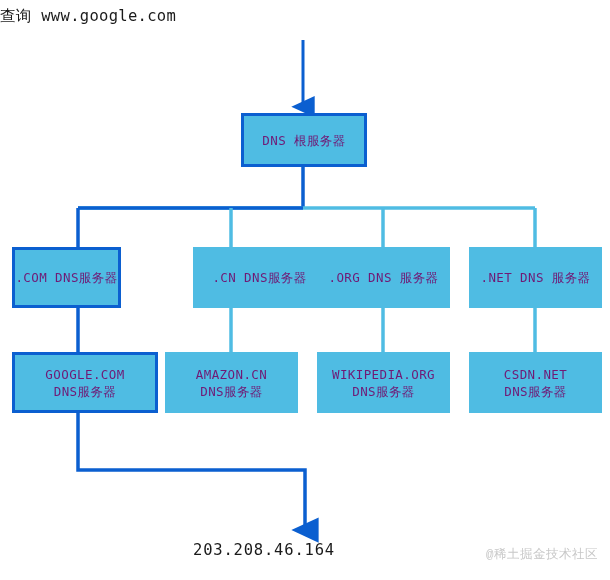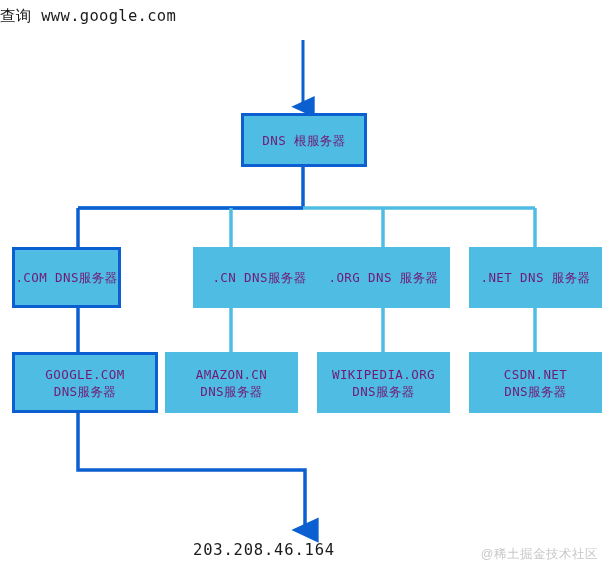--- a/index.html
+++ b/index.html
@@ -59,21 +59,21 @@
     text-align: center;
     font-size: 15.5px;
     letter-spacing: 0.8px;
   }
   #watermark {
     position: absolute;
     right: 12px;
     top: 546px;
     color: #c8c8c8;
     font-size: 12.5px;
-    font-family: Liberation Sans, sans-serif;
+    font-family: Liberation Mono, monospace;
     letter-spacing: 0.5px;
     white-space: pre;
   }
   svg { display: block; }
 </style>
 </head>
 <body>
 
 <svg id="canvas" viewBox="0 0 610 580">
   <defs>

